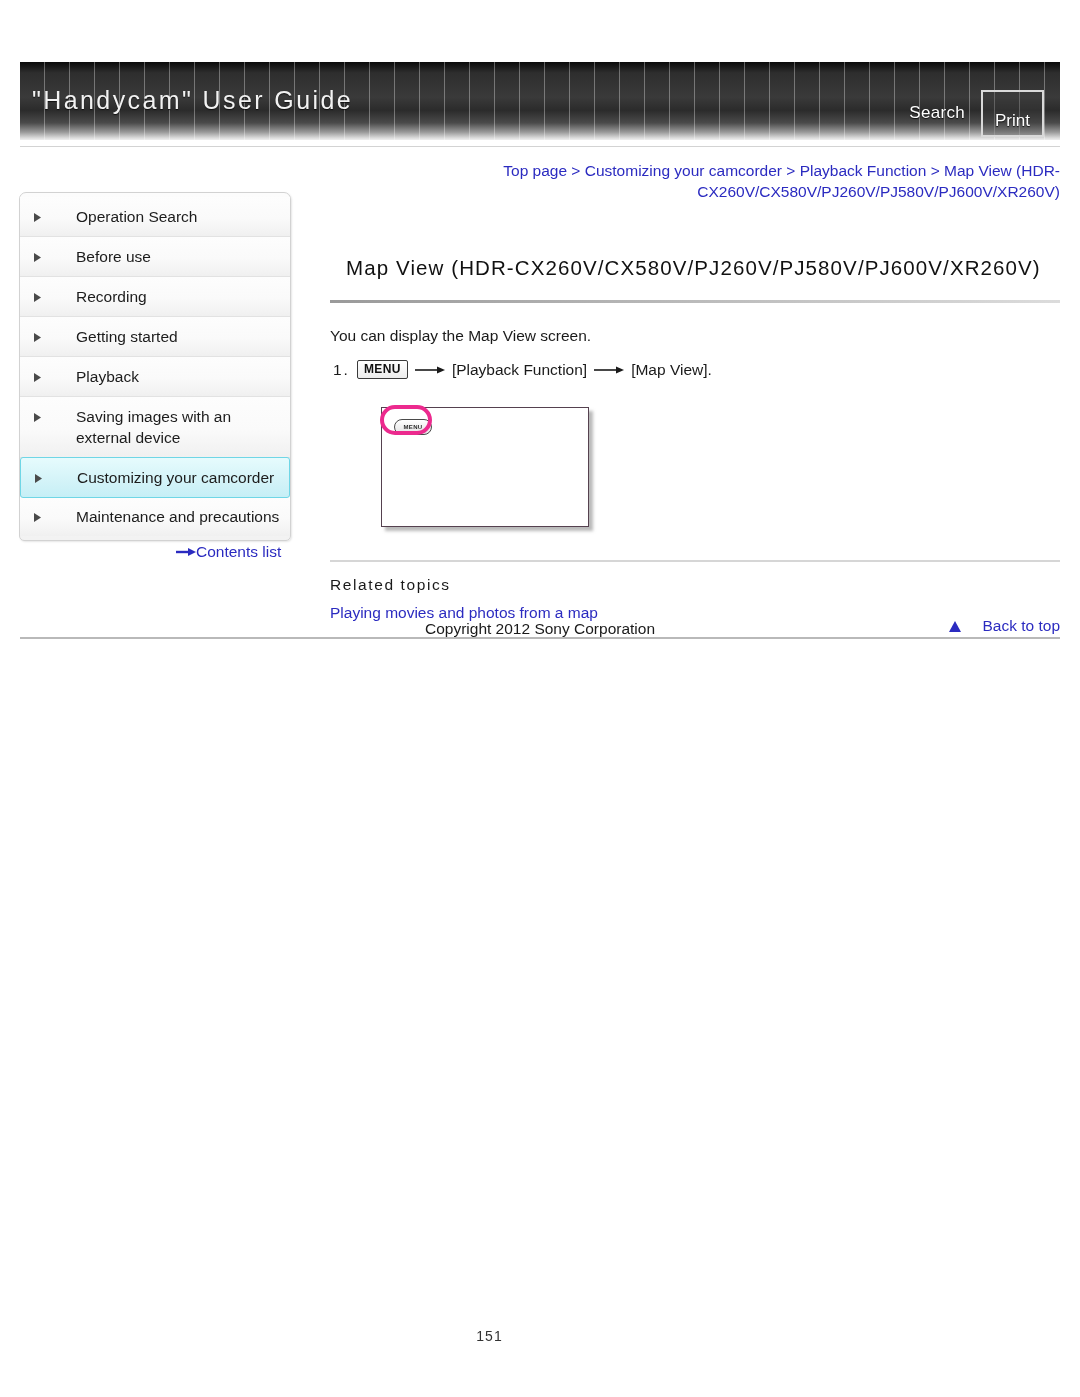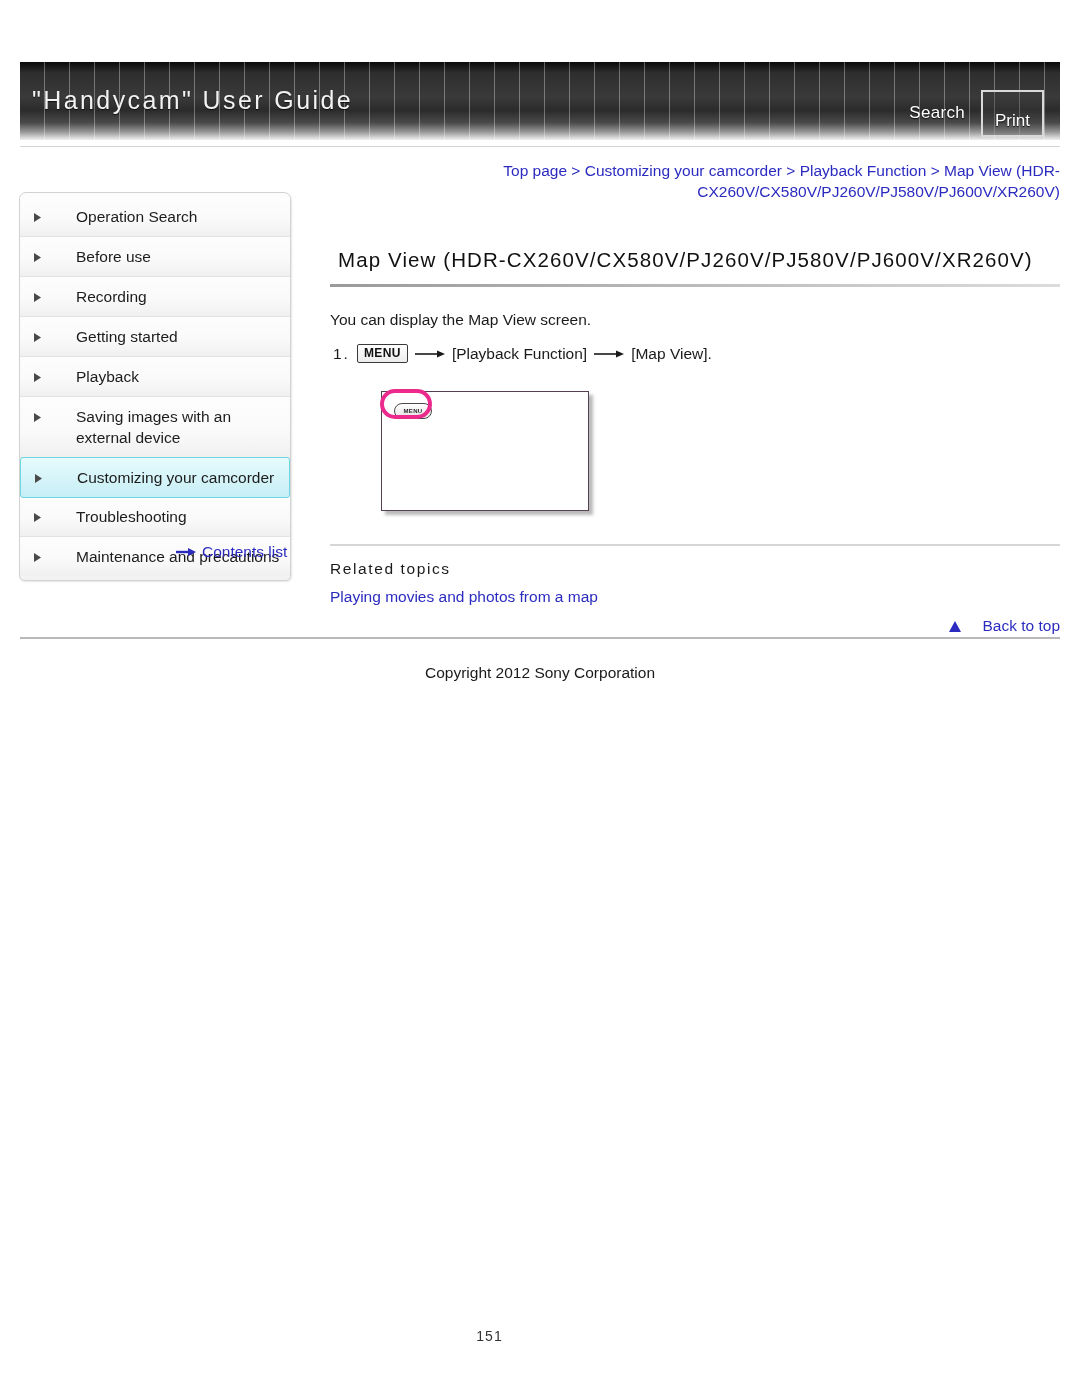--- a/index.html
+++ b/index.html
@@ -145,41 +145,40 @@
     z-index: 2;
   }
 
   
   .contents-list {
     position: absolute;
     left: 176px;
     top: 543px;
     display: flex;
     align-items: center;
-    gap: 6px;
     font-size: 15.5px;
     color: #2b2bc0;
     cursor: pointer;
   }
   .arrow-right-icon svg { display: block; }
 
   
   .main {
     position: absolute;
     left: 330px;
     top: 240px;
     width: 730px;
   }
   .page-title {
     font-size: 20.5px;
     letter-spacing: 1.1px;
     color: #111111;
     font-weight: 400;
     padding-bottom: 4px;
-    margin: 8px;
+    margin: 16px;
     white-space: nowrap;
   }
   .title-rule {
     height: 3px;
     background: linear-gradient(to right, #9a9a9a, #c8c8c8 70%, #dcdcdc);
     margin-bottom: 22px;
   }
   .intro-text {
     font-size: 15.5px;
     color: #1a1a1a;
@@ -293,21 +292,21 @@
     position: absolute;
     left: 20px;
     top: 637px;
     width: 1040px;
     height: 2px;
     background: #b9b9b9;
   }
   .copyright {
     position: absolute;
     left: 0;
-    top: 664px;
+    top: 620px;
     width: 1080px;
     text-align: center;
     font-size: 15.5px;
     color: #1a1a1a;
   }
   .page-number {
     position: absolute;
     left: 0;
     top: 1328px;
     width: 979px;
@@ -392,28 +391,20 @@
 
   <div class="nav-item active">
     <span class="caret">
       <svg width="7" height="9" viewBox="0 0 7 9">
           <polygon points="0,0 7,4.5 0,9" fill="#4a4a4a"></polygon>
         </svg>
     </span>
     <span>Customizing your camcorder</span>
   </div>
 
-  <div class="nav-item">
-    <span class="caret">
-      <svg width="7" height="9" viewBox="0 0 7 9">
-          <polygon points="0,0 7,4.5 0,9" fill="#4a4a4a"></polygon>
-        </svg>
-    </span>
-    <span>Troubleshooting</span>
-  </div>
 
   <div class="nav-item">
     <span class="caret">
       <svg width="7" height="9" viewBox="0 0 7 9">
           <polygon points="0,0 7,4.5 0,9" fill="#4a4a4a"></polygon>
         </svg>
     </span>
     <span>Maintenance and precautions</span>
   </div>
 

